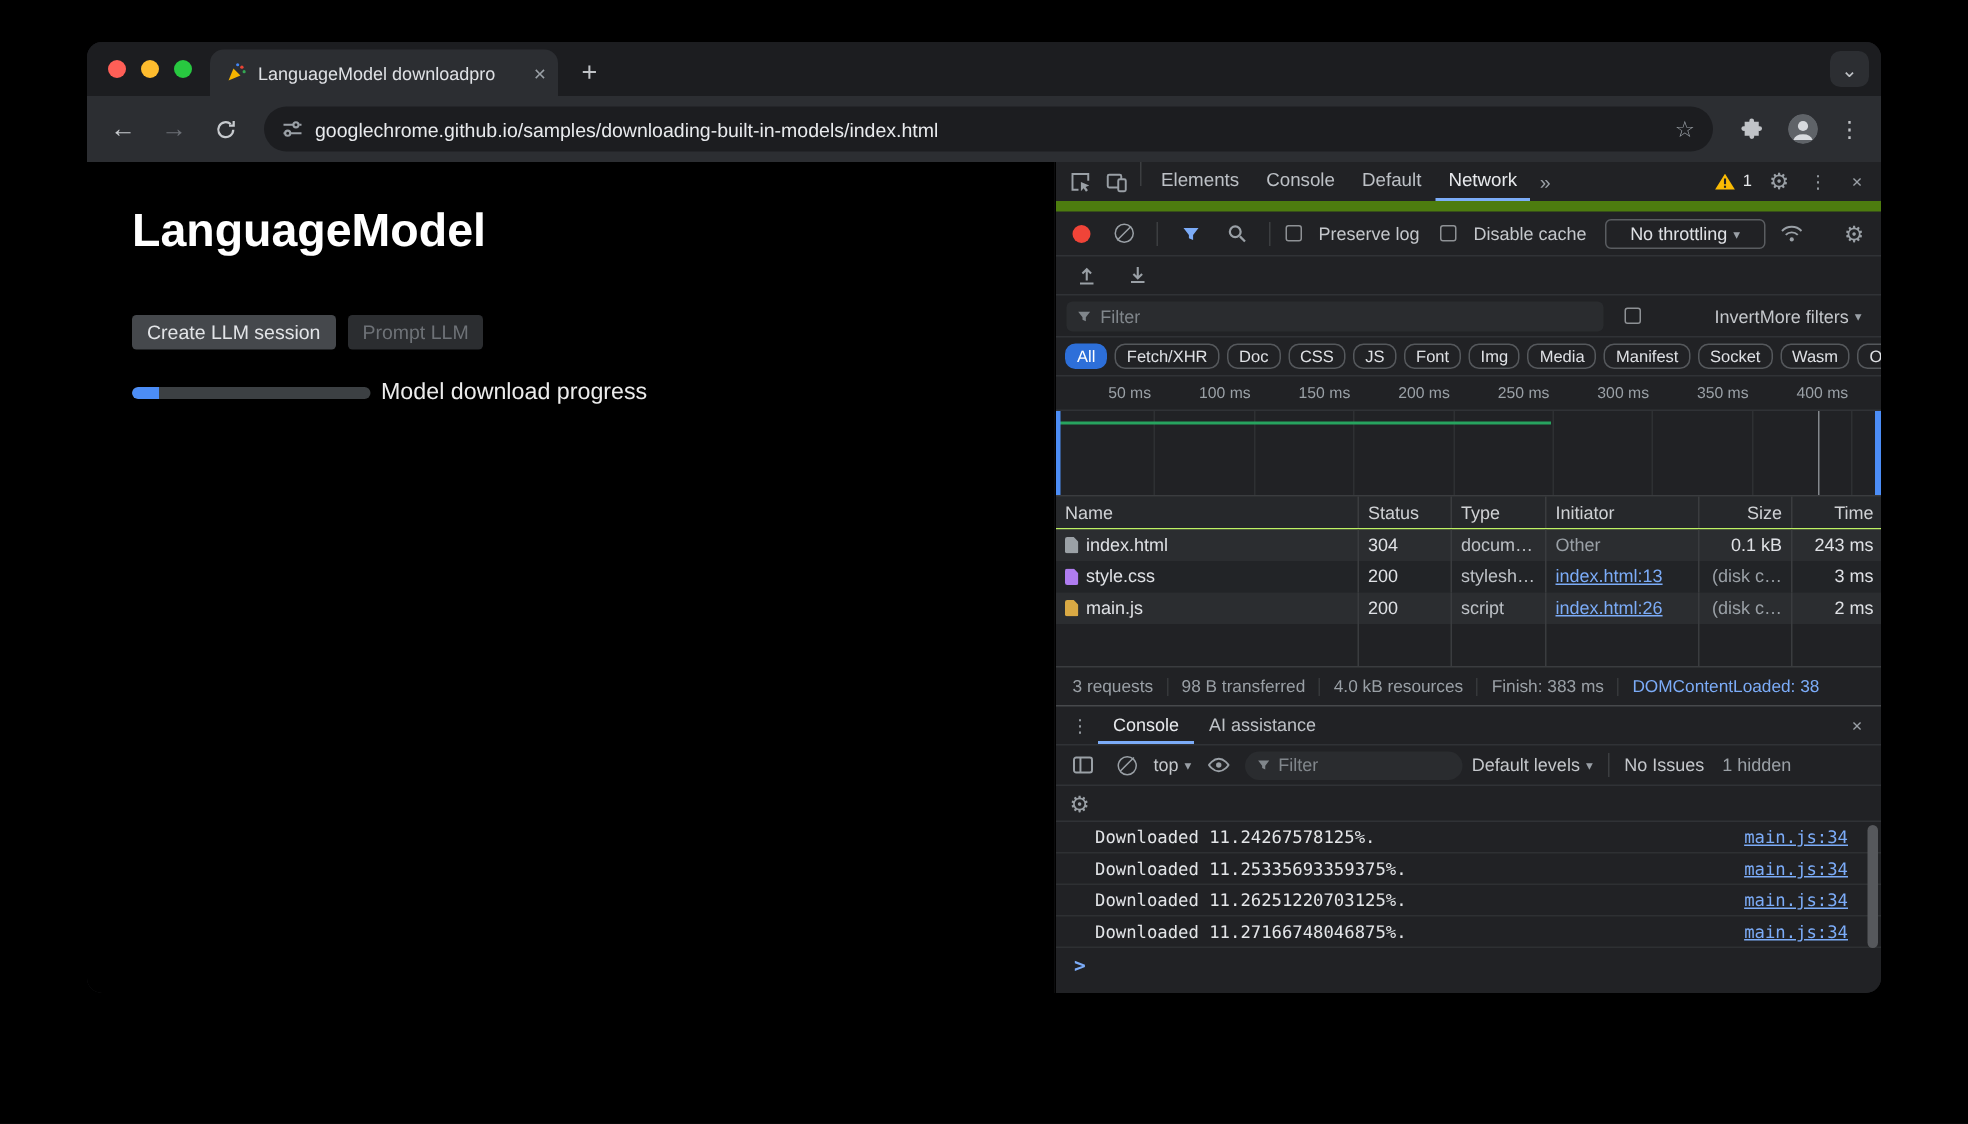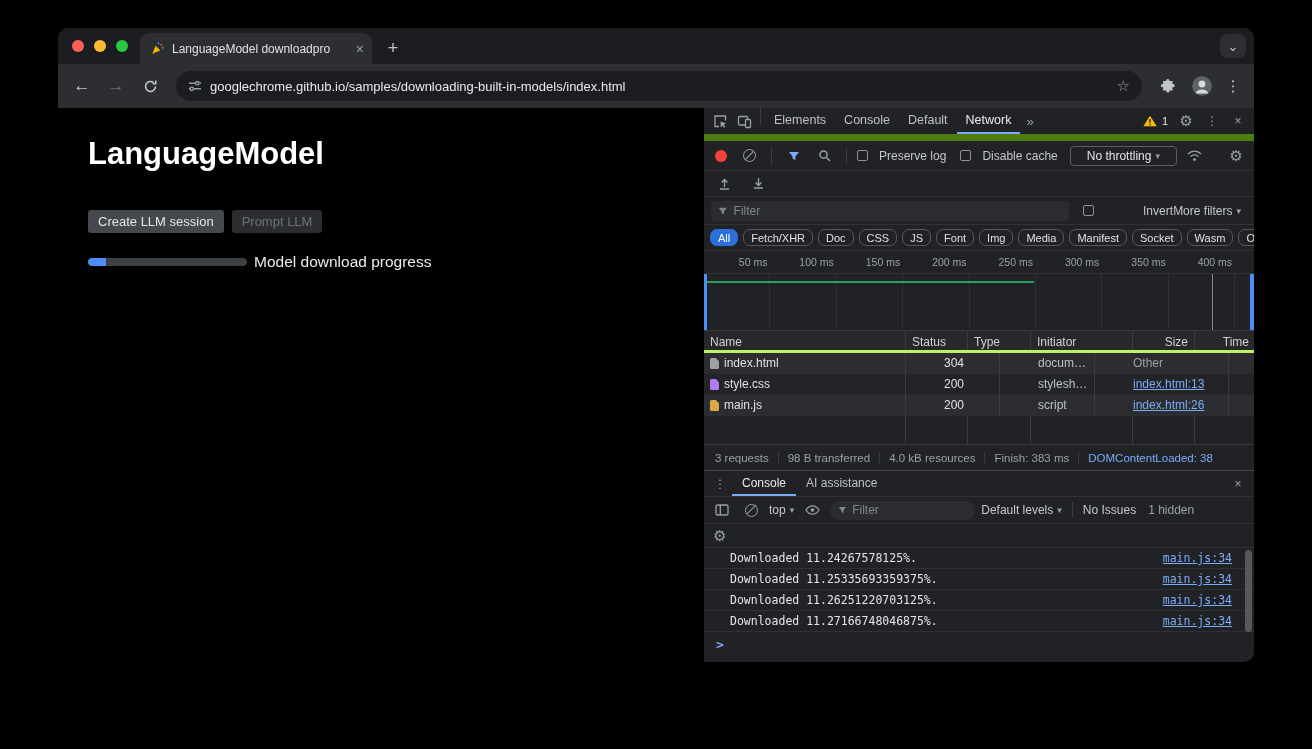--- a/index.html
+++ b/index.html
@@ -91,23 +91,23 @@
   .tl-graph { position:relative; height:56px; }
   .tl-grid { position:absolute; inset:0; display:flex; }
   .tl-gcell { width:66.4px; flex:0 0 auto; border-right:1px solid #2e3033; height:100%; }
   .tl-green { position:absolute; left:0; top:7px; width:330px; height:2px; background:#27a35f; }
   .tl-barleft { position:absolute; left:0; top:0; bottom:0; width:3px; background:#4c8df6; }
   .tl-line { position:absolute; left:508px; top:0; bottom:0; width:1px; background:#84888d; }
   .tl-barright { position:absolute; right:0; top:0; bottom:0; width:4px; background:#4c8df6; }
 
   .net-grid .c { border-right:1px solid #3a3c3f; padding:0 6px; line-height:21px; overflow:hidden; white-space:nowrap; flex:0 0 auto; }
   .colName{width:202px} .colStatus{width:62px} .colType{width:63px} .colInit{width:102px} .colSize{width:62px} .colTime{width:60px; border-right:none !important;}
-  .net-header { display:flex; height:22px; background:#26282b; border-bottom:3px solid #bef264; color:#cfd1d4; flex:0 0 auto; }
+  .net-header { display:flex; height:22px; background:#26282b; border-bottom:1px solid #bef264; color:#cfd1d4; flex:0 0 auto; }
   .net-header .c { line-height:22px; }
-  .net-row { display:flex; height:21px; color:#dfe1e5;gap:32px; }
+  .net-row { display:flex; height:21px; color:#dfe1e5; }
   .net-body div.net-row:nth-of-type(odd) { background:#2b2d30; }
   .net-body div.net-row:nth-of-type(even) { background:#222427; }
   .name-cell { display:flex; align-items:center; gap:5px; }
   .ficon { width:9px; height:11px; border-radius:1.5px; background:#9ba1a6; clip-path:polygon(0 0,65% 0,100% 30%,100% 100%,0 100%); flex:0 0 auto; }
   .ficon.v-doc{ background:#9ba1a6; } .ficon.v-css{ background:#af7cf0; } .ficon.v-js{ background:#d9a944; }
   .c.t { color:#bdc1c6; }
   .init { color:#9aa0a6; }
   .init.lnk { color:#7cacf8; text-decoration:underline; }
   .r { text-align:right; }
   .dim2 { color:#9aa0a6; }

